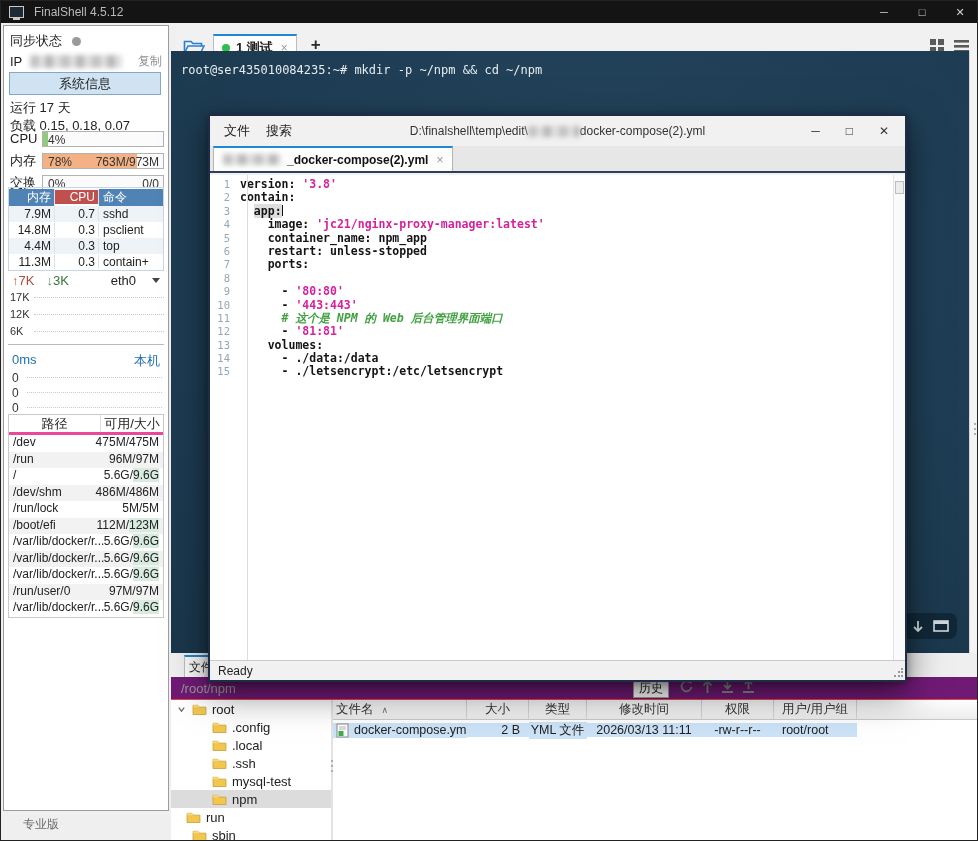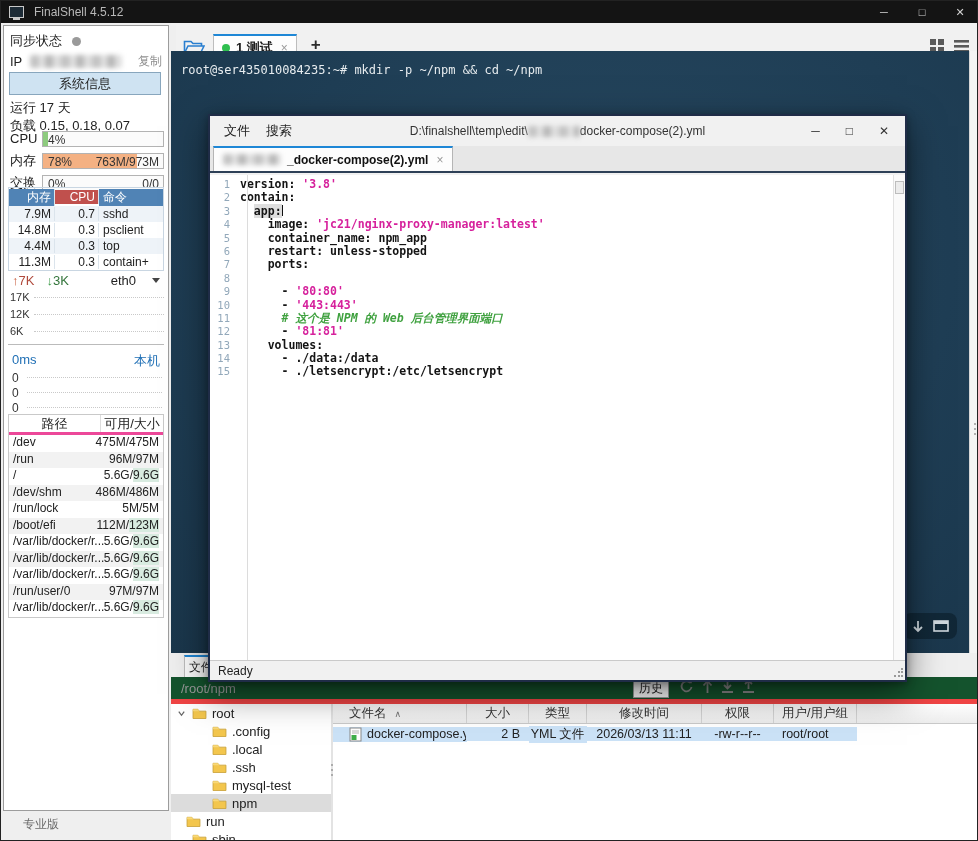--- a/index.html
+++ b/index.html
@@ -89,36 +89,36 @@
   .term-scroll{position:absolute;left:968px;top:50px;width:10px;height:602px;background:#f4f4f4;border-left:1px solid #d6d6d6;z-index:1}
   .handle-dots{position:absolute;width:3px;height:14px;display:flex;flex-direction:column;gap:3px;align-items:center}
   .handle-dots i{width:2px;height:2px;background:#9a9a9a;border-radius:50%}
   .gapcol{position:absolute;left:168px;top:24px;width:7px;height:786px;background:#efefef;z-index:1}
   .float-pill{position:absolute;left:902px;top:612px;width:54px;height:26px;border-radius:8px;
      background:rgba(14,33,47,.72);display:flex;align-items:center;justify-content:center;gap:9px;z-index:2}
   
   .file-tab-row{position:absolute;left:170px;top:652px;right:0;height:24px;background:#efefef;z-index:1}
   .file-tab{position:absolute;left:13px;top:2px;width:34px;height:22px;background:#fbfbfb;border:1px solid #bdbdbd;
      border-top:2px solid #1e87d6;border-bottom:none;display:flex;align-items:center;justify-content:center;font-size:12px}
-  .pathrow{position:absolute;left:170px;top:676px;right:0;height:22px;background:#14532d;display:flex;align-items:center;z-index:1}
+  .pathrow{position:absolute;left:170px;top:676px;right:0;height:22px;background:#701a75;display:flex;align-items:center;z-index:1}
   .pathtext{margin-left:10px;font-size:13px;color:#9a9a9a}
   .hist-btn{position:absolute;left:462px;top:2px;width:36px;height:19px;background:#fff;border:1px solid #9f9f9f;
      display:flex;align-items:center;justify-content:center;font-size:12px;color:#222}
   .path-icons{position:absolute;left:508px;top:2px;display:flex;gap:8px;align-items:center}
-  .filepanel{position:absolute;left:170px;top:698px;right:0;bottom:0;background:#fff;border-top:5px solid #ef4444;z-index:1}
+  .filepanel{position:absolute;left:170px;top:698px;right:0;bottom:0;background:#fff;border-top:1px solid #ef4444;z-index:1}
   .tree{position:absolute;left:0;top:0;width:160px;bottom:0;overflow:hidden;font-size:13px}
   .titem{display:flex;align-items:center;height:18px;gap:5px;white-space:nowrap}
   .titem.sel{background:#dcdcdc}
   .tree-div{position:absolute;left:160px;top:0;bottom:0;width:2px;background:#e3e3e3}
   .ftable{position:absolute;left:162px;top:0;right:0;bottom:0;font-size:12.5px}
   .fhead{display:flex;height:20px;background:linear-gradient(#fdfdfd,#ededed);border-bottom:1px solid #c9c9c9;color:#333}
   .fcell{display:flex;align-items:center;justify-content:center;border-right:1px solid #d4d4d4;overflow:hidden;white-space:nowrap}
   .frow{display:flex;height:20px;align-items:center}
   .frow.sel .fcell{background:#cbe2f7;border-right:1px solid rgba(0,0,0,0)}
-  .fc-name{width:134px;justify-content:flex-start;padding-left:16px;gap:5px}
+  .fc-name{width:134px;justify-content:flex-start;padding-left:3px;gap:5px}
   .fc-size{width:62px}.fc-type{width:58px}.fc-mtime{width:115px}.fc-perm{width:72px}.fc-owner{width:83px;justify-content:flex-start;padding-left:8px}
   .fc-fill{flex:1;border-right:none}
   .frow .fc-size{justify-content:flex-end;padding-right:8px}
   .sort-asc{font-size:9px;color:#777;margin-left:3px}
   
   .editor{position:absolute;left:207px;top:113px;width:699px;height:568px;background:#f1f1f1;
      border:2px solid #1f2c47;box-shadow:0 12px 34px rgba(0,0,0,.5), 0 2px 8px rgba(0,0,0,.35);z-index:10}
   .etitle{position:relative;height:30px;display:flex;align-items:center;background:#f1f1f1}
   .emenu{font-size:13px;margin-left:14px}
   .emenu+.emenu{margin-left:16px}

